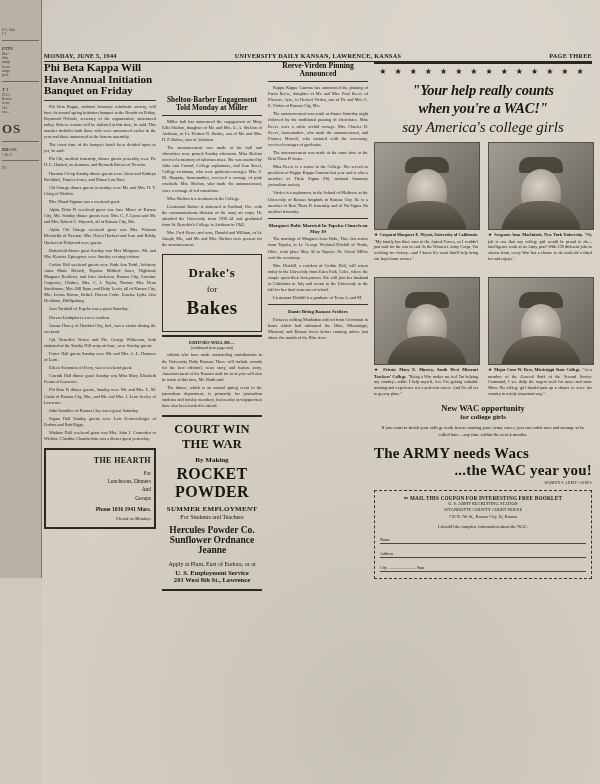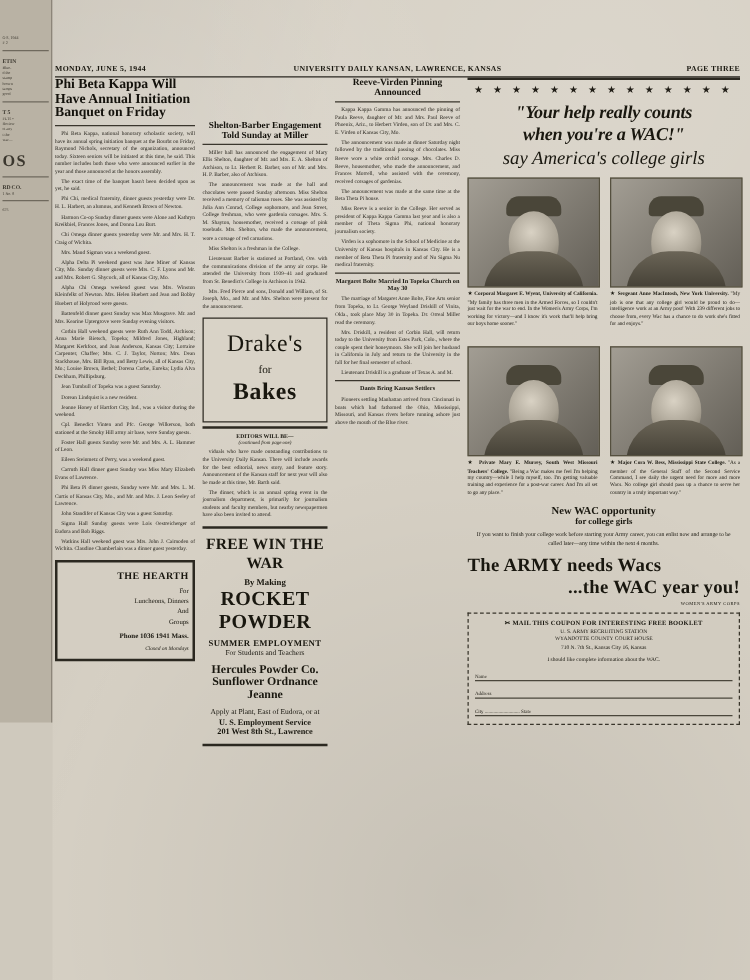--- a/index.html
+++ b/index.html
@@ -74,21 +74,21 @@
   
   .c3{left:224px;width:100px;}
   .c3 .hl{font-size:7.6px;text-align:center;}
   
   .c4{left:330px;width:218px;}
 
   .drakes{
     margin-top:6px;border:1px solid #2e2b23;background:#d9d3c7;
     padding:10px 4px 12px;text-align:center;
   }
-  .drakes .d1{font-size:19px;font-weight:normal;letter-spacing:.5px;}
+  .drakes .d1{font-size:13px;font-weight:bold;letter-spacing:.5px;}
   .drakes .d2{font-size:9px;margin:3px 0;}
   .drakes .d3{font-size:19px;font-weight:bold;letter-spacing:.5px;}
 
   .editors{font-size:4.6px;font-weight:bold;text-align:center;margin-top:3px;}
   .editnote{font-size:4px;text-align:center;font-style:italic;margin-bottom:2px;}
 
   .warad{
     margin-top:6px;border-top:2px solid #2b2820;border-bottom:2px solid #2b2820;
     padding:5px 2px 6px;text-align:center;
   }
@@ -239,21 +239,21 @@
           <div>And</div>
           <div>Groups</div>
         </div>
         <div class="h3">Phone 1036   1941 Mass.</div>
         <div class="h4">Closed on Mondays</div>
       </div>
     </div>
 
     <div class="col c2">
       <div style="height:34px"></div>
-      <div class="hl">Shelton-Barber Engagement Told Sunday at Miller</div>
+      <div class="hl">Shelton-Barber Engagement Told Monday at Miller</div>
       <div class="rule"></div>
       <div class="body">
         <p>Miller hall has announced the engagement of Mary Ellis Shelton, daughter of Mr. and Mrs. E. A. Shelton of Atchison, to Lt. Herbert R. Barber, son of Mr. and Mrs. H. P. Barber, also of Atchison.</p>
         <p>The announcement was made at the hall and chocolates were passed Sunday afternoon. Miss Shelton received a memory of talisman roses. She was assisted by Julia Ann Conrad, College sophomore, and Jean Street, College freshman, who were gardenia corsages. Mrs. S. M. Shayton, housemother, received a corsage of pink rosebuds. Mrs. Shelton, who made the announcement, wore a corsage of red carnations.</p>
         <p>Miss Shelton is a freshman in the College.</p>
         <p>Lieutenant Barber is stationed at Portland, Ore. with the communications division of the army air corps. He attended the University from 1939–41 and graduated from St. Benedict's College in Atchison in 1942.</p>
         <p>Mrs. Fred Pierce and sons, Donald and William, of St. Joseph, Mo., and Mr. and Mrs. Shelton were present for the announcement.</p>
       </div>
 
       <div class="drakes">
@@ -264,21 +264,21 @@
 
       <div class="rule2"></div>
       <div class="editors">EDITORS WILL BE—</div>
       <div class="editnote">(continued from page one)</div>
       <div class="body">
         <p>viduals who have made outstanding contributions to the University Daily Kansan. There will include awards for the best editorial, news story, and feature story. Announcement of the Kansan staff for next year will also be made at this time, Mr. Barth said.</p>
         <p>The dinner, which is an annual spring event in the journalism department, is primarily for journalism students and faculty members, but nearby newspapermen have also been invited to attend.</p>
       </div>
 
       <div class="warad">
-        <div class="w1">FREE WIN THE WAR</div>
+        <div class="w1">COURT WIN THE WAR</div>
         <div class="w2">By Making</div>
         <div class="w3">ROCKET POWDER</div>
         <div class="w4">SUMMER EMPLOYMENT</div>
         <div class="w5">For Students and Teachers</div>
         <div class="w6">Hercules Powder Co.</div>
         <div class="w7">Sunflower Ordnance Jeanne</div>
         <div class="w8">Apply at Plant, East of Eudora, or at</div>
         <div class="w9">U. S. Employment Service</div>
         <div class="w9">201 West 8th St., Lawrence</div>
       </div>

